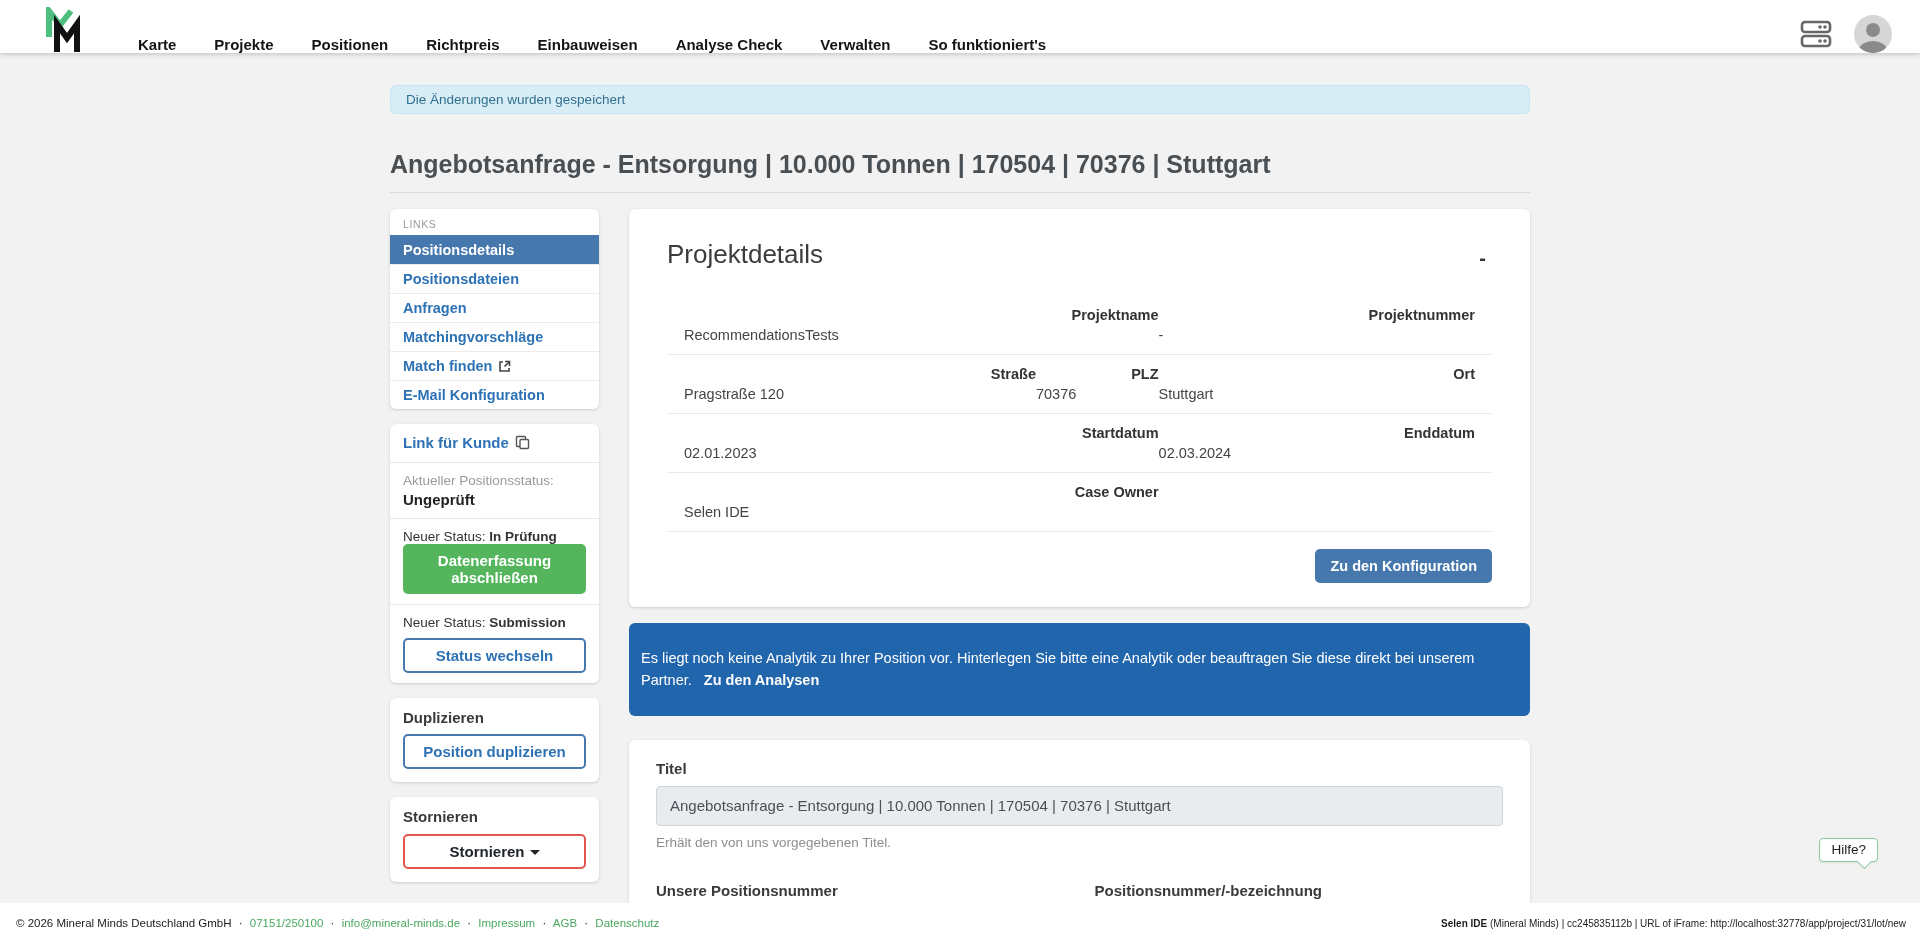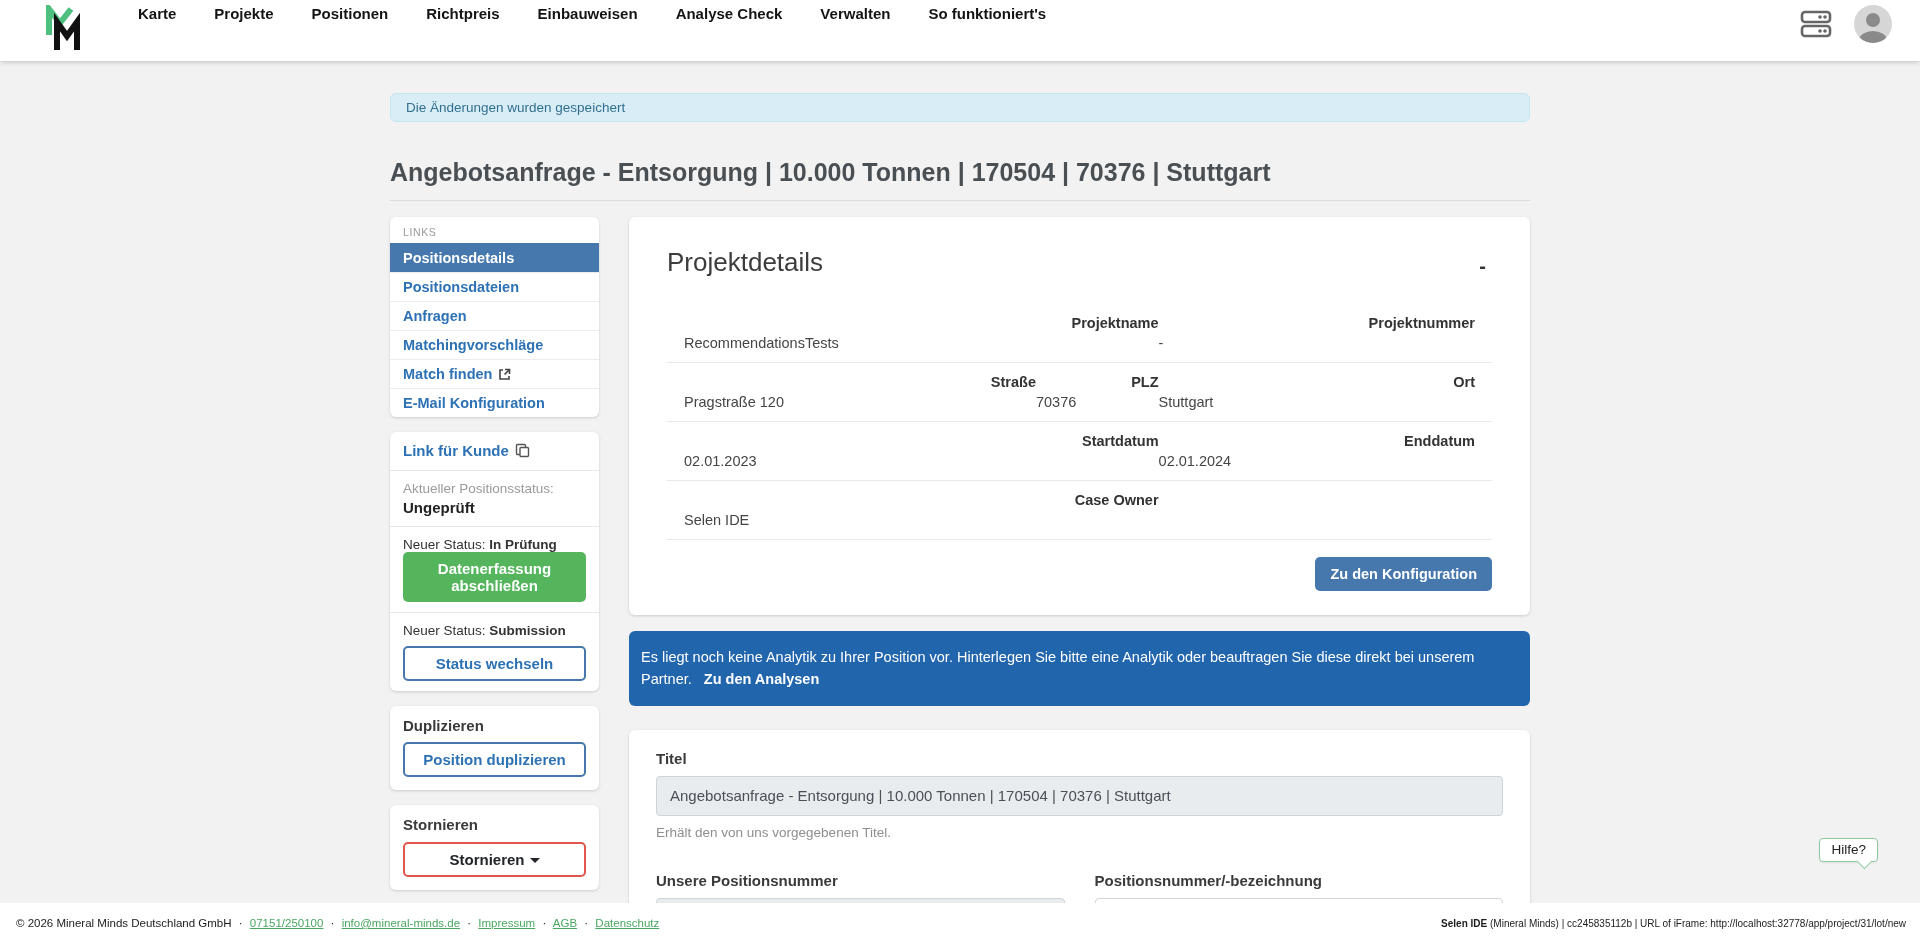--- a/index.html
+++ b/index.html
@@ -8,22 +8,22 @@
     font-family: "Liberation Sans", sans-serif;
     background: #f2f2f2;
     color: #333;
     overflow: hidden;
   }
   .viewport { position:relative; width:1920px; height:943px; overflow:hidden; }
 
   
   .topbar {
     position:relative; z-index:20;
-    height:61px; background:#fff;
-    display:flex; align-items:flex-start;
+    height:53px; background:#fff;
+    display:flex; align-items:flex-end;
     padding:5px 28px 0 44px;
     box-shadow:0 1px 5px rgba(0,0,0,.22);
   }
   .logo { width:42px; height:46px; margin-right:52px; flex:none; }
   .nav { display:flex; gap:38px; align-items:center; }
   .nav-item {
     font-size:15px; font-weight:600; color:#141414;
     text-decoration:none; cursor:pointer; white-space:nowrap;
   }
   .topbar-right { margin-left:auto; display:flex; align-items:center; gap:22px; }
@@ -126,21 +126,21 @@
   .project-actions { padding:17px 0 6px; text-align:right; }
   .btn-blue {
     display:inline-block; background:var(--primary-blue); color:#fff;
     border:none; border-radius:5px; padding:9px 15px;
     font-size:14.5px; font-weight:600; cursor:pointer; font-family:inherit;
   }
 
   
   .analytics-banner {
     margin-top:16px; background:var(--banner-blue); color:#fff;
-    border-radius:6px; padding:15px 12px; font-size:14.5px; line-height:1.55;
+    border-radius:6px; padding:24px 12px; font-size:14.5px; line-height:1.55;
   }
   .analytics-banner .banner-link { font-weight:700; color:#fff; cursor:pointer; margin-left:8px; }
 
   
   .form-card { margin-top:24px; padding:20px 27px 40px; }
   .form-label { font-size:15px; font-weight:600; color:#3a3a3a; margin-bottom:9px; }
   .text-input {
     width:100%; height:40px; border:1px solid #ced4da; border-radius:4px;
     padding:0 13px; font-size:15px; color:#495057; background:#fff;
     font-family:inherit;
@@ -167,21 +167,21 @@
   }
 
   
   .footer {
     position:absolute; left:0; right:0; bottom:0; z-index:25;
     height:40px; background:#fff;
     display:flex; align-items:center; justify-content:space-between;
     padding:0 14px 0 16px; font-size:11.5px; color:#1c1c1c;
   }
   .footer-left { white-space:nowrap; }
-  .footer-link { color:var(--footer-link-green); text-decoration:underline; cursor:pointer; }
+  .footer-link { color:var(--footer-link-green); cursor:pointer; }
   .footer-sep { margin:0 4px; color:#1c1c1c; }
   .footer-right { font-size:10px; white-space:nowrap; }
   .footer-right b { font-weight:700; }
 </style>
 </head>
 <body>
 
 <div class="viewport">
 
   <header class="topbar">
@@ -328,21 +328,21 @@
                   <div class="val">Stuttgart</div>
                 </div>
               </div>
               <div class="detail-row">
                 <div class="detail-cell span-2">
                   <div class="lbl">Startdatum</div>
                   <div class="val">02.01.2023</div>
                 </div>
                 <div class="detail-cell col-3">
                   <div class="lbl">Enddatum</div>
-                  <div class="val">02.01.2024</div>
+                  <div class="val">02.03.2024</div>
                 </div>
               </div>
               <div class="detail-row">
                 <div class="detail-cell span-2">
                   <div class="lbl">Case Owner</div>
                   <div class="val">Selen IDE</div>
                 </div>
               </div>
             </div>
             <div class="project-actions">

